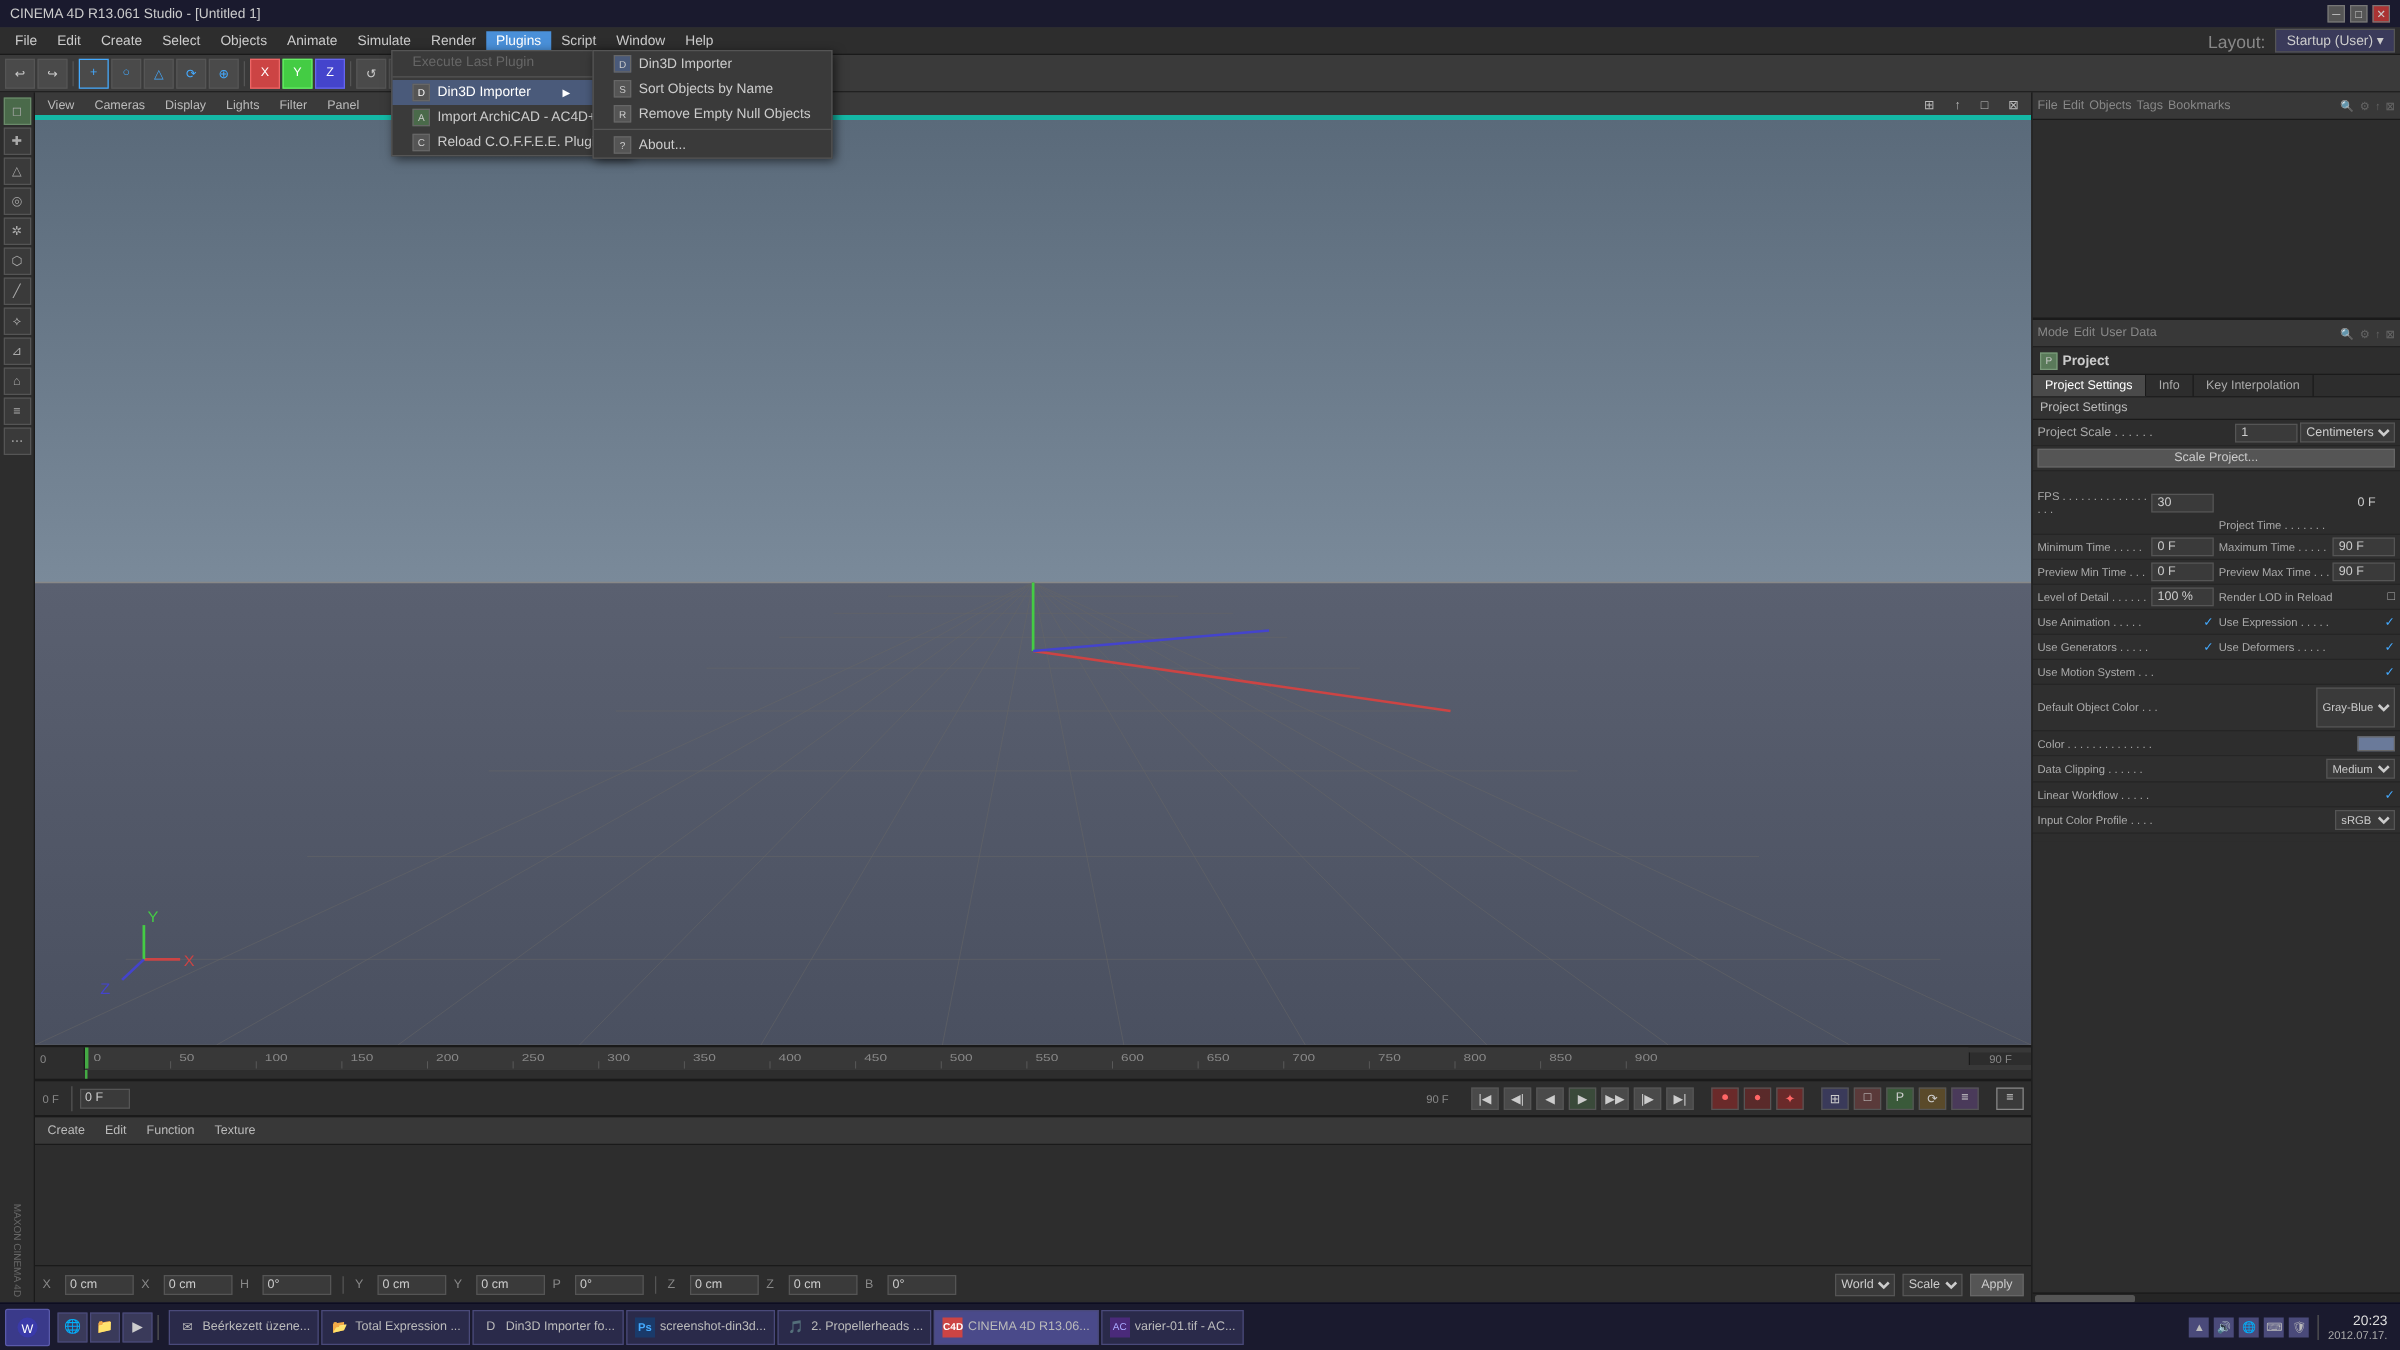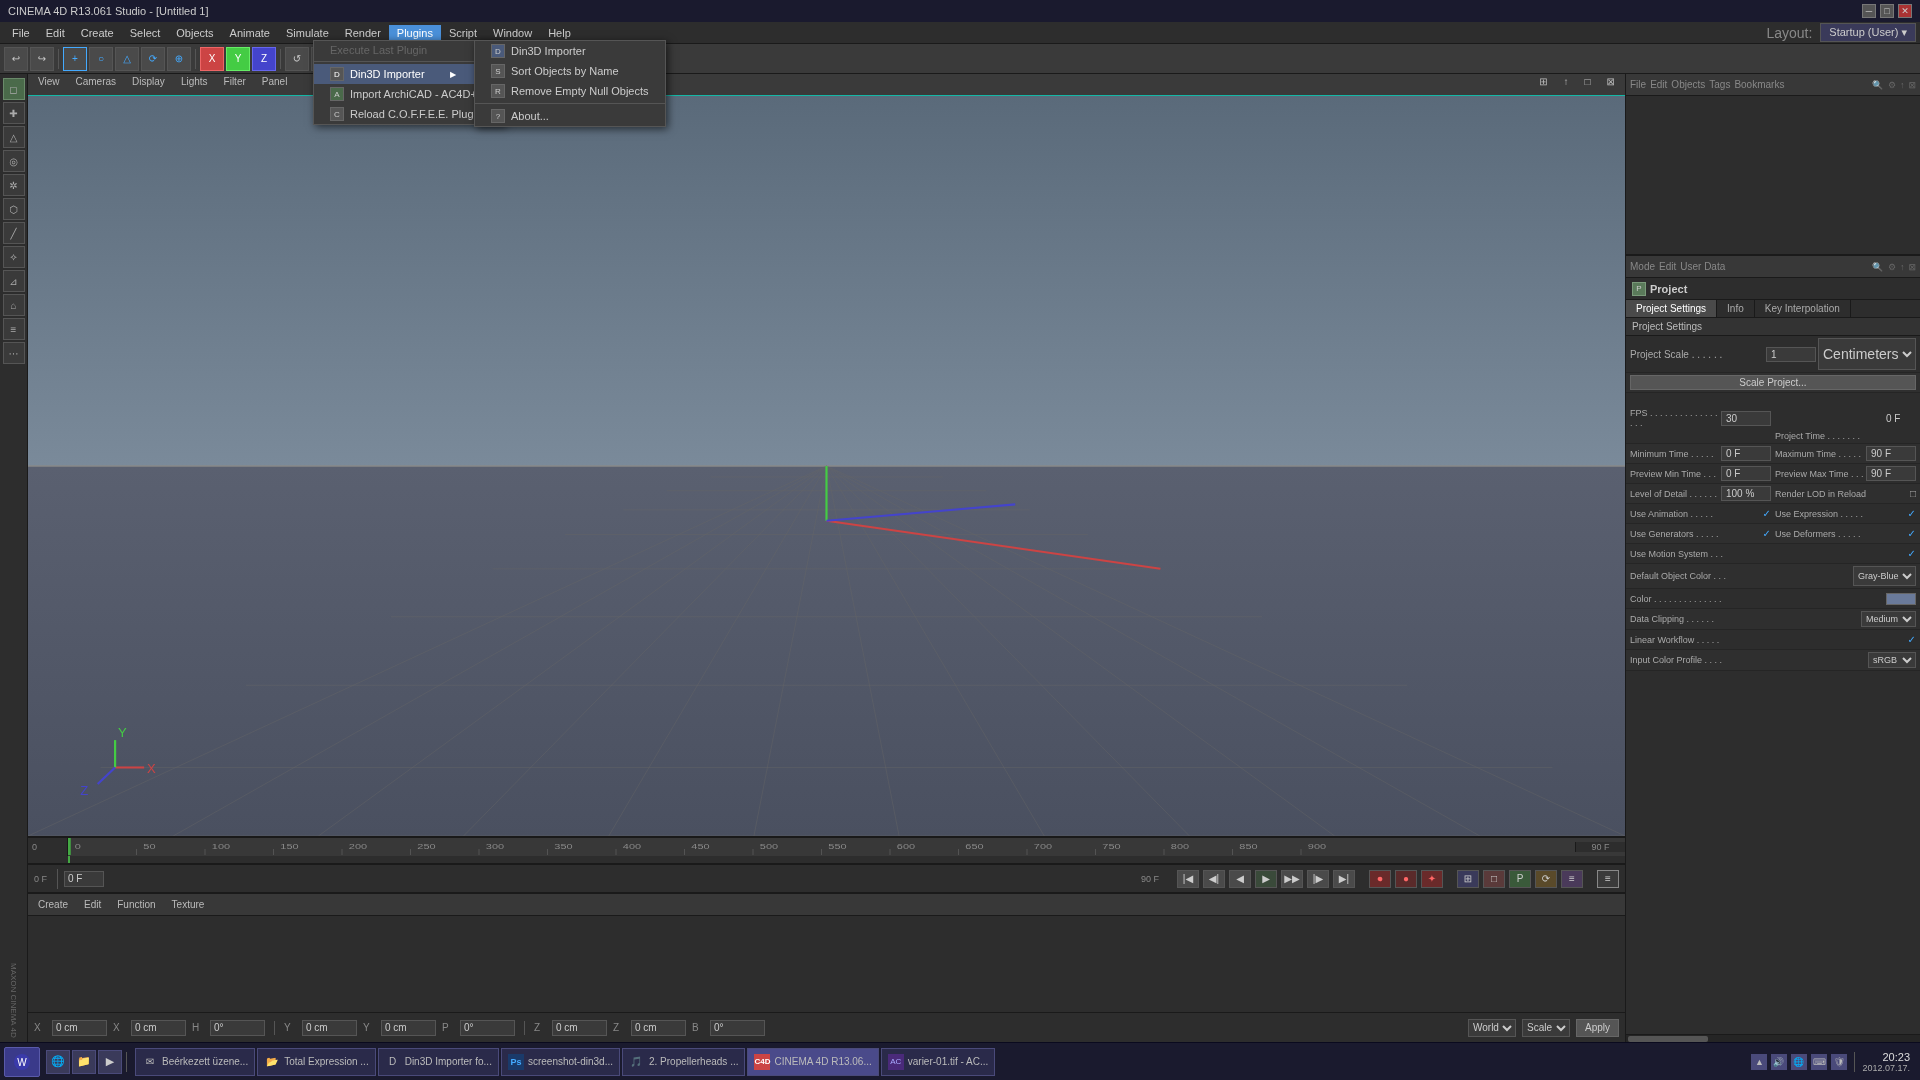--- a/index.html
+++ b/index.html
@@ -120,24 +120,24 @@
       flex: 1;
       display: flex;
       flex-direction: column;
     }
 
     
     #viewport-toolbar {
       height: 22px;
       background: #3a3a3a;
       display: flex;
-      align-items: flex-start;
+      align-items: flex-end;
       padding: 0 6px;
       gap: 8px;
-      border-bottom: 1px solid #14b8a6;
+      border-bottom: 4px solid #14b8a6;
     }
     .vp-toolbar-item {
       color: #bbb;
       font-size: 10px;
       cursor: pointer;
       padding: 2px 4px;
     }
 
     
     #viewport {
@@ -791,21 +791,21 @@
       <div class="proj-tab">Key Interpolation</div>
     </div>
 
     <div id="proj-settings-title">Project Settings</div>
 
     <div style="overflow-y:auto; flex:1;">
 
       <div class="prop-row">
         <span class="prop-label">Project Scale . . . . . .</span>
         <input class="prop-value" value="1" style="width: 40px;">
-        <select style="background:#3a3a3a; border:1px solid #555; color:#ccc; font-size:14px; height:32px; margin-left:2px;">
+        <select style="background:#3a3a3a; border:1px solid #555; color:#ccc; font-size:10px; height:16px; margin-left:2px;">
           <option>Centimeters</option>
           <option>Meters</option>
           <option>Millimeters</option>
         </select>
       </div>
 
       <div class="prop-row">
         <button class="scale-btn">Scale Project...</button>
       </div>
 
@@ -887,21 +887,21 @@
         </div>
       </div>
 
       <div class="prop-row">
         <span class="prop-label" style="font-size:9px;">Use Motion System . . .</span>
         <span class="checkbox-mark" style="color:#4af;">✓</span>
       </div>
 
       <div class="prop-row">
         <span class="prop-label" style="font-size:9px;">Default Object Color . . .</span>
-        <select style="background:#3a3a3a; border:1px solid #555; color:#ccc; font-size:9px; height:20px;">
+        <select style="background:#3a3a3a; border:1px solid #555; color:#ccc; font-size:9px; height:32px;">
           <option>Gray-Blue</option>
           <option>Red</option>
           <option>Green</option>
           <option>Blue</option>
         </select>
       </div>
 
       <div class="prop-row">
         <span class="prop-label" style="font-size:9px;">Color . . . . . . . . . . . . . .</span>
         <span class="color-swatch" style="background:#6a7a9a;"></span>

